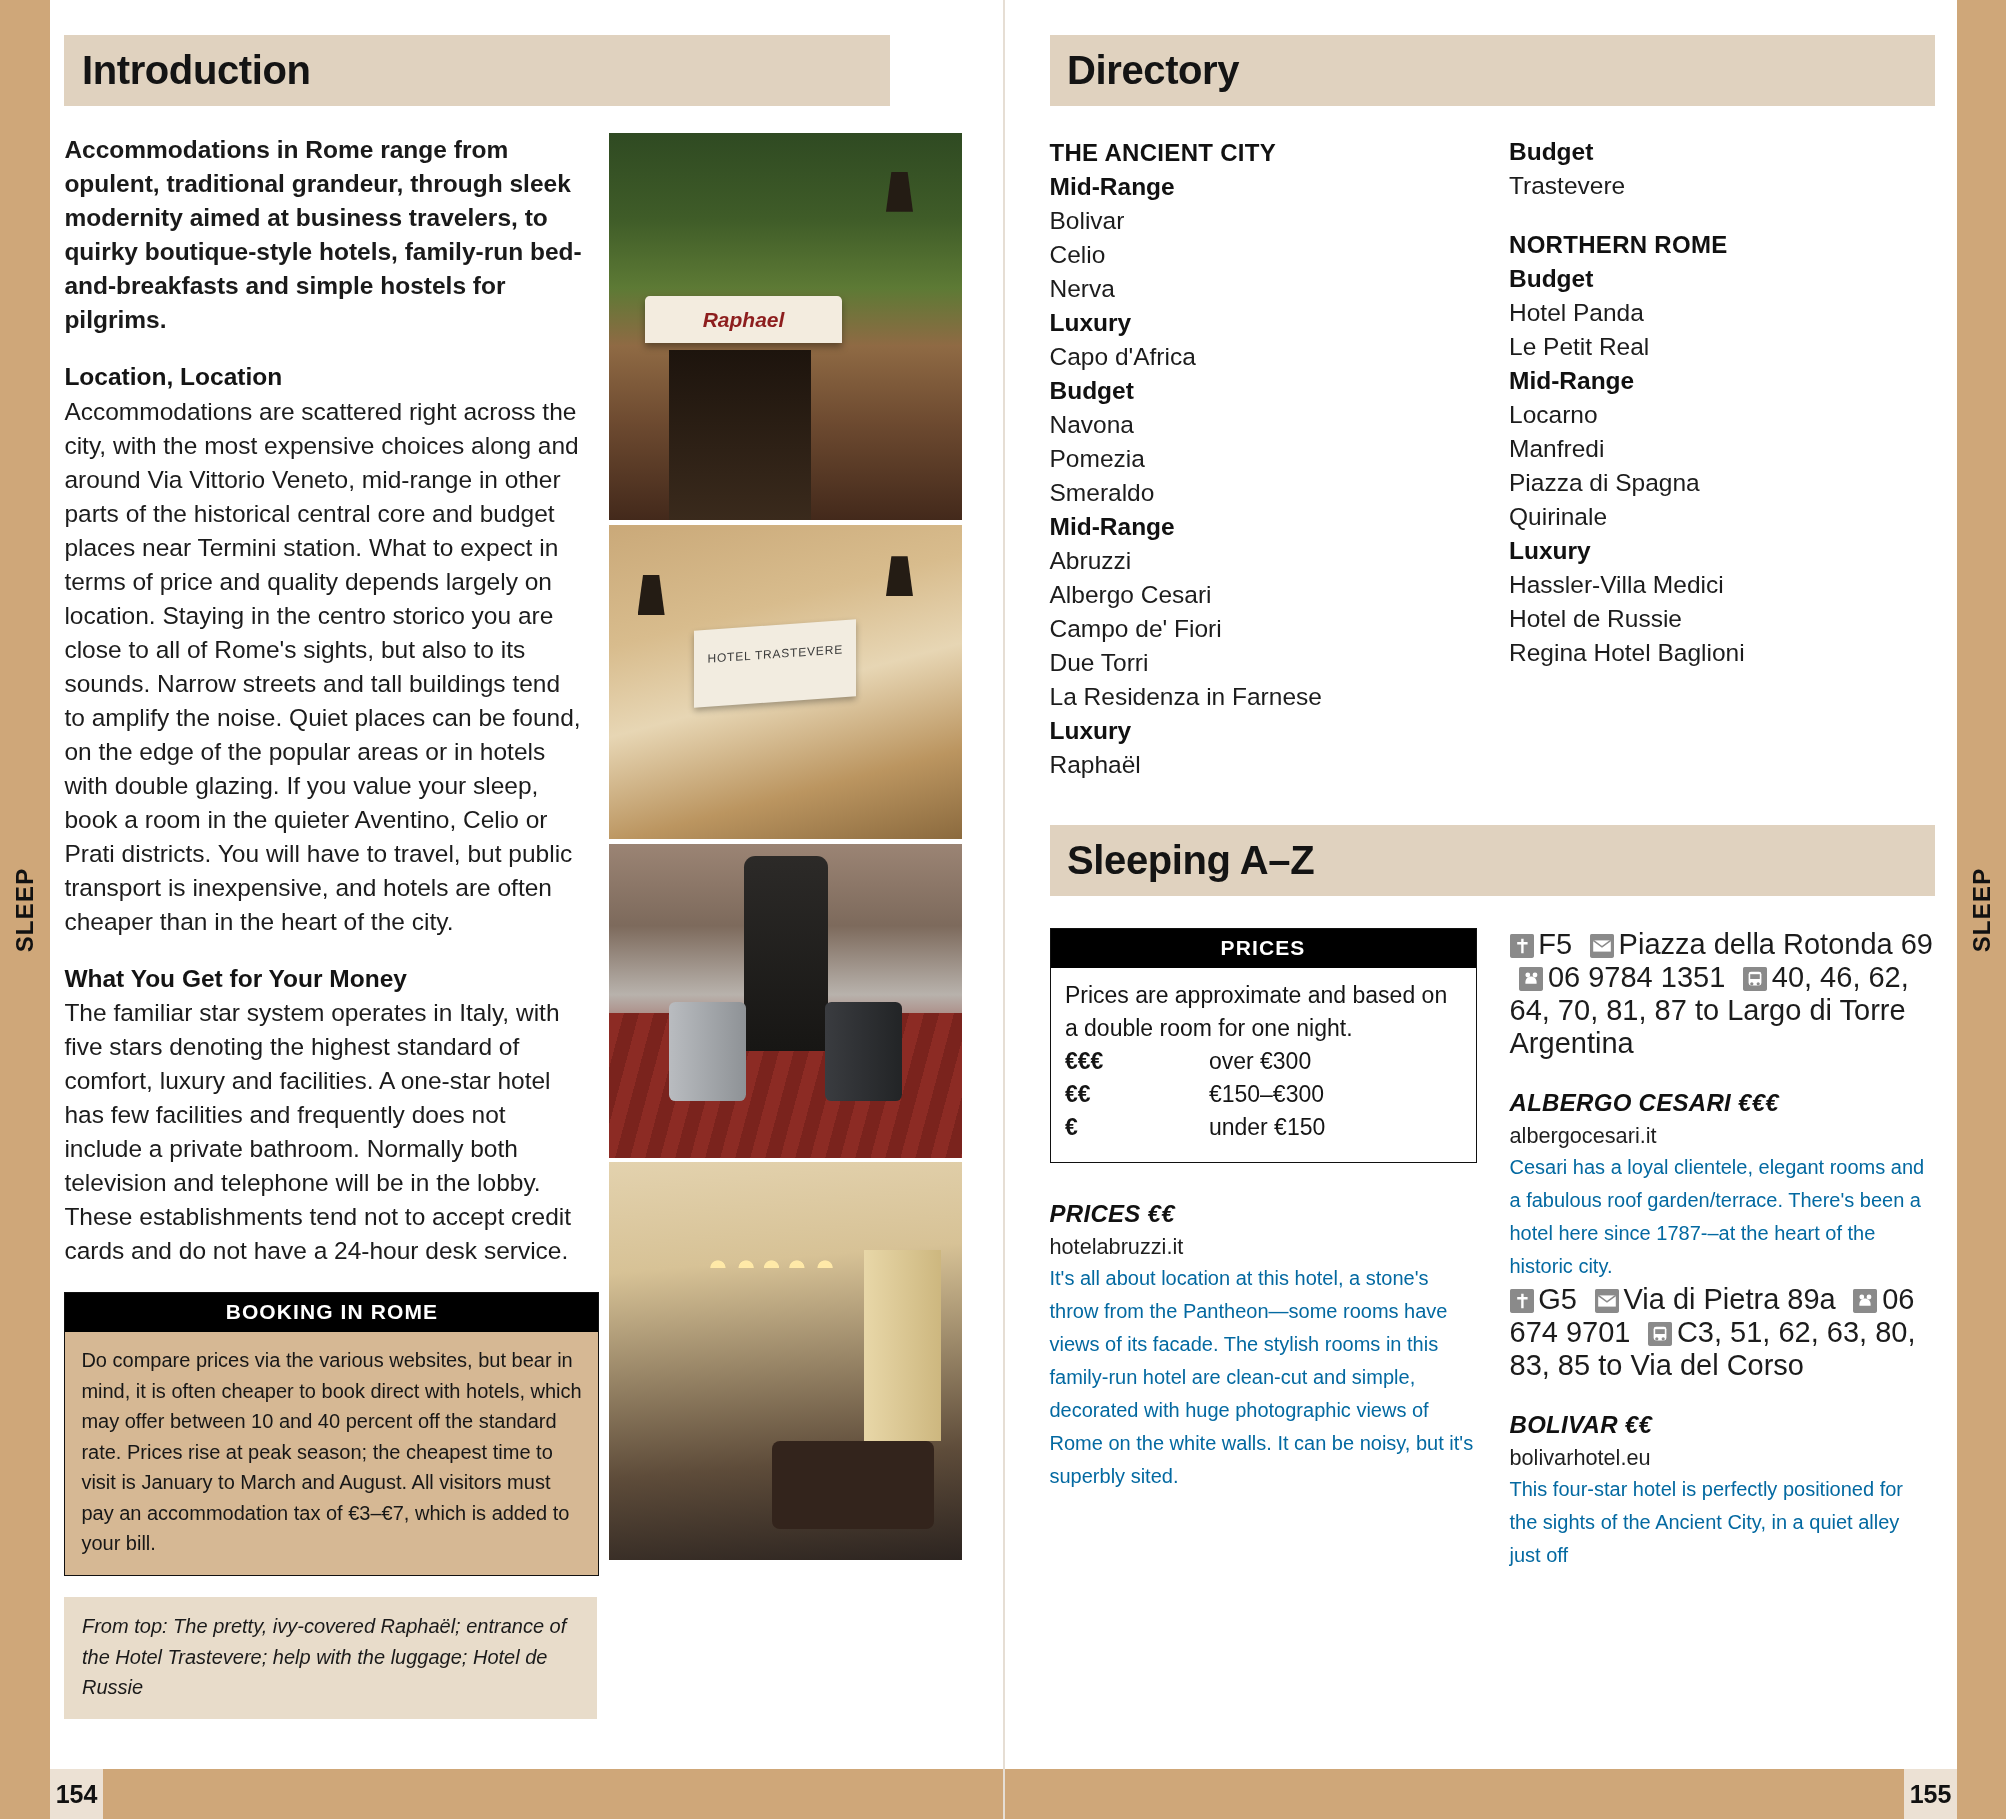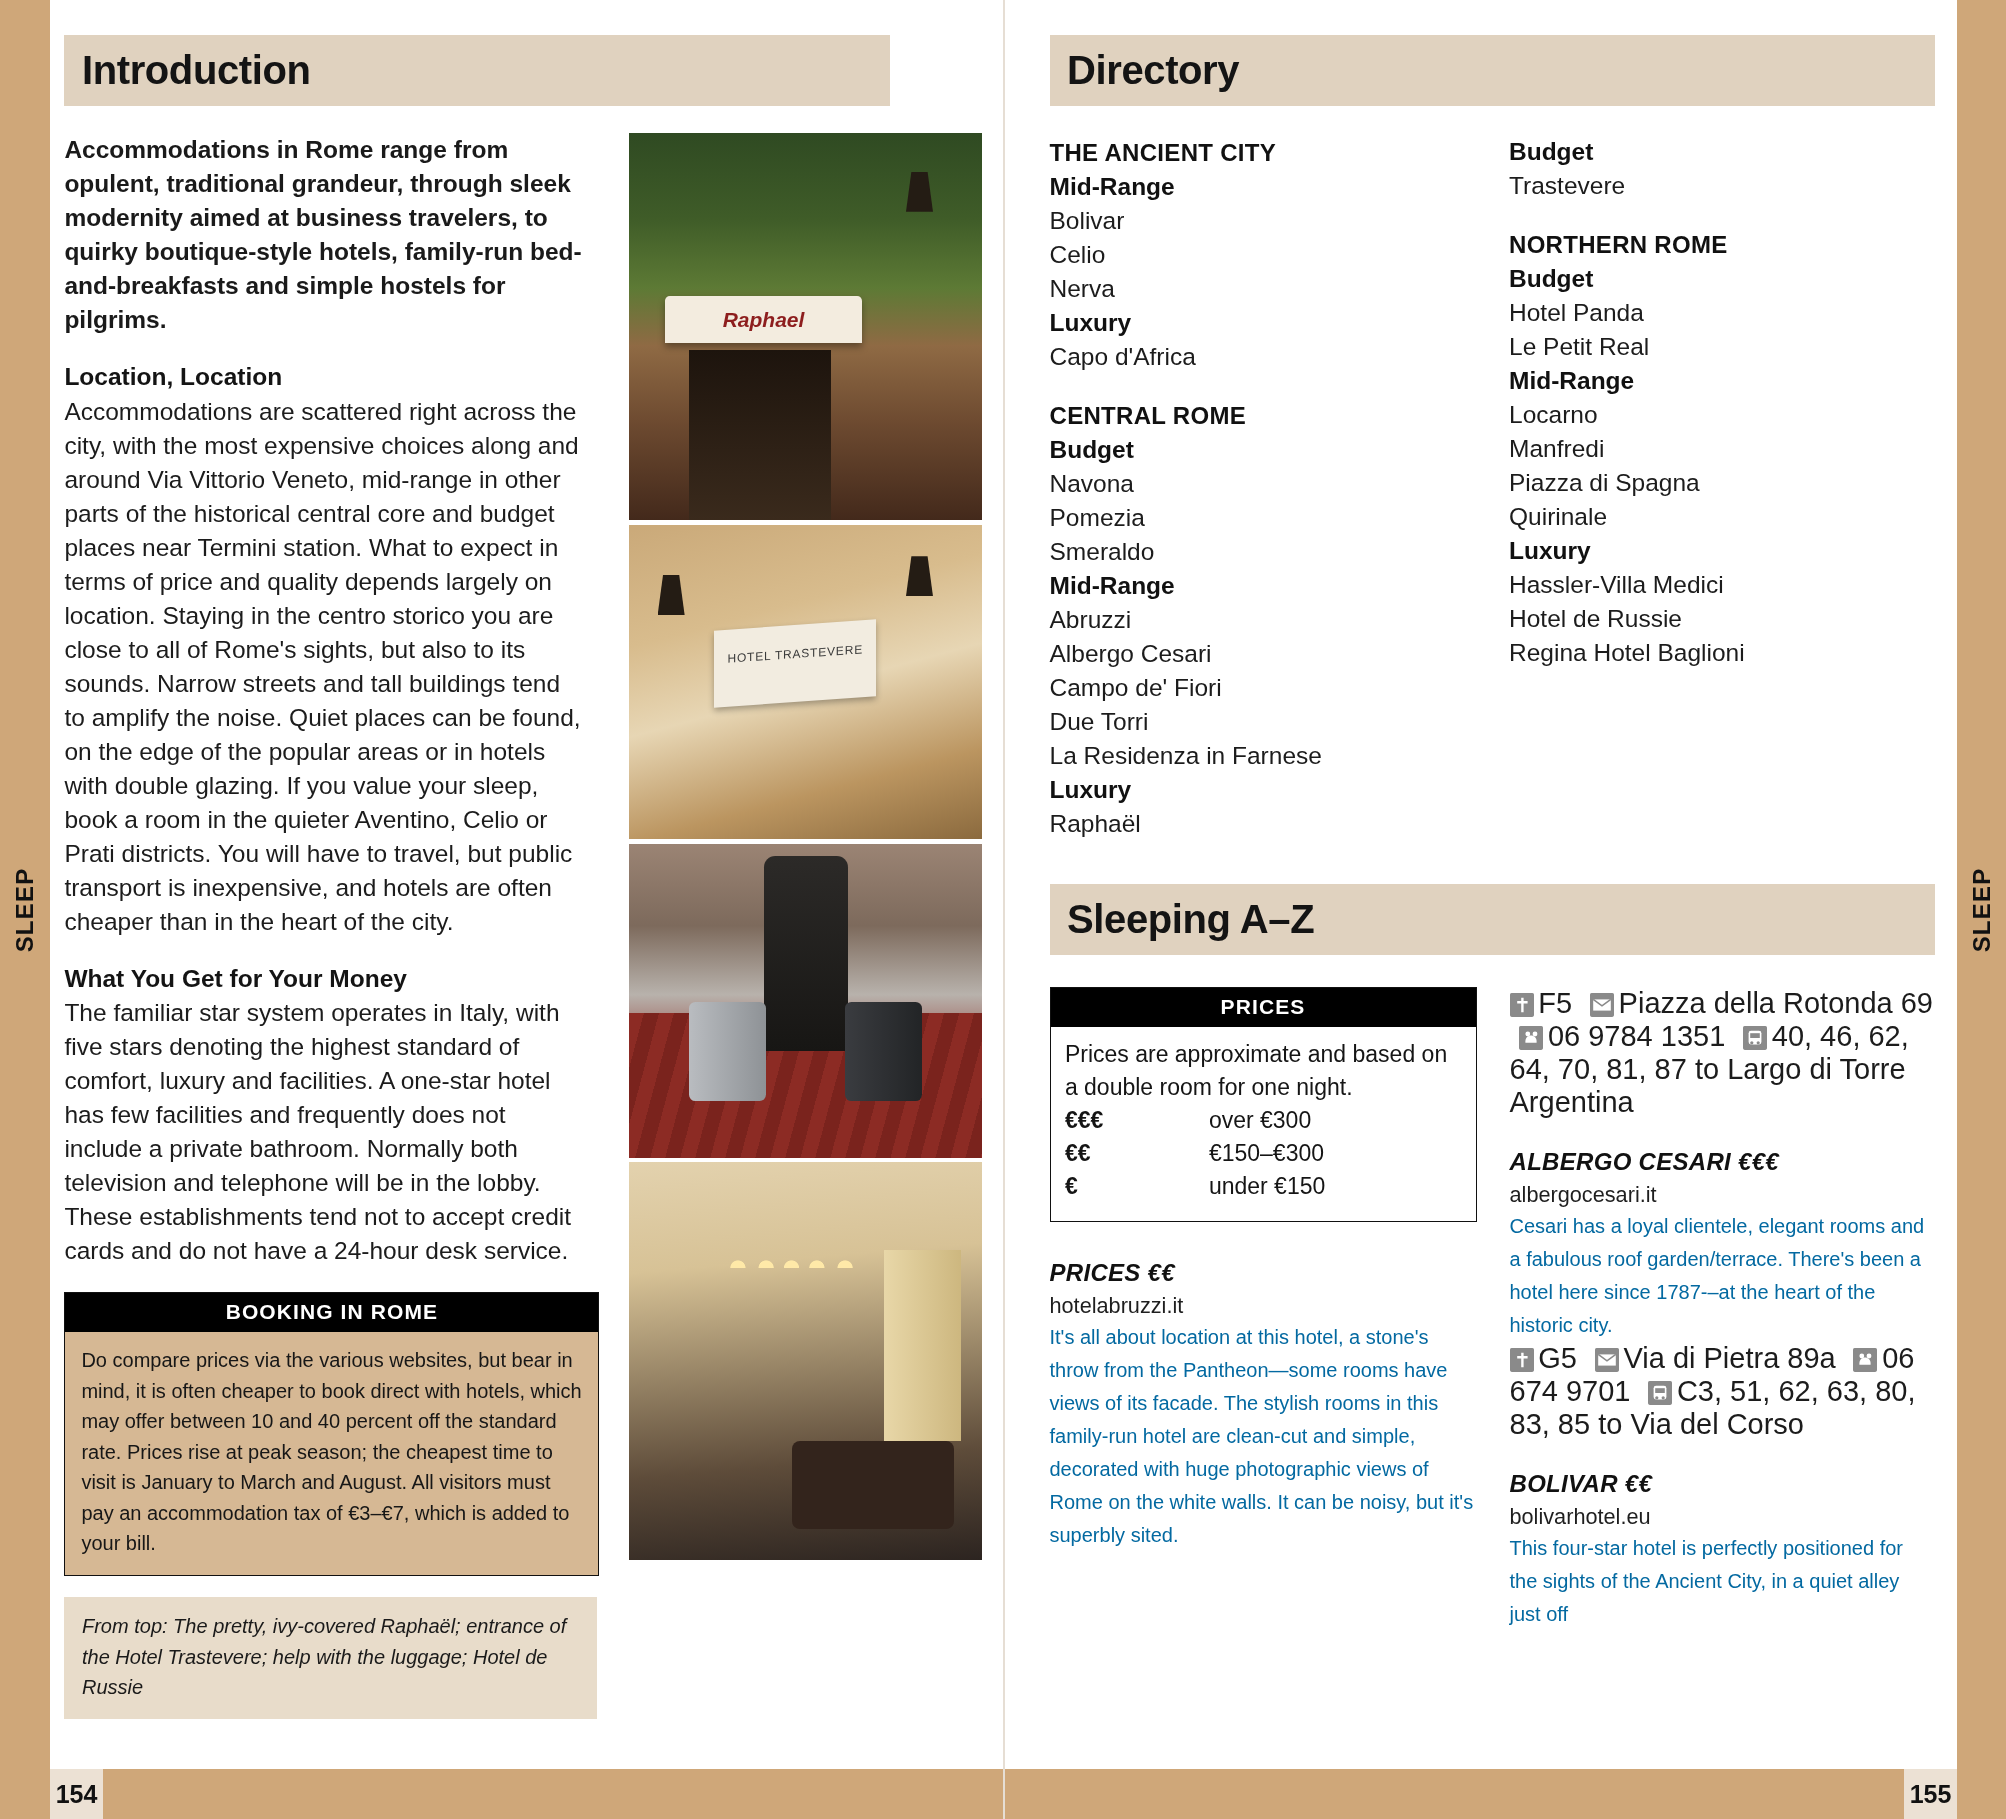--- a/index.html
+++ b/index.html
@@ -112,21 +112,20 @@
     padding-right: 27px;
     box-sizing: border-box;
     position: relative;
   }
   .photo-col {
     width: 353px;
     flex: 0 0 353px;
     display: flex;
     flex-direction: column;
     gap: 4.8px;
-    margin-left: 20px;
   }
 
   .lede {
     font-size: 24.5px;
     line-height: 34px;
     font-weight: bold;
     color: #1a1a1a;
     margin: 0 0 24px 0;
   }
   h2.sub {
@@ -507,21 +506,20 @@
 
         <div class="dir-col">
           <div class="dir-area">THE ANCIENT CITY</div>
           <div class="dir-tier">Mid-Range</div>
           <div class="dir-item">Bolivar</div>
           <div class="dir-item">Celio</div>
           <div class="dir-item">Nerva</div>
           <div class="dir-tier">Luxury</div>
           <div class="dir-item">Capo d'Africa</div>
 
-          <div class="dir-area">CENTRAL ROME</div>
           <div class="dir-tier">Budget</div>
           <div class="dir-item">Navona</div>
           <div class="dir-item">Pomezia</div>
           <div class="dir-item">Smeraldo</div>
           <div class="dir-tier">Mid-Range</div>
           <div class="dir-item">Abruzzi</div>
           <div class="dir-item">Albergo Cesari</div>
           <div class="dir-item">Campo de' Fiori</div>
           <div class="dir-item">Due Torri</div>
           <div class="dir-item">La Residenza in Farnese</div>

